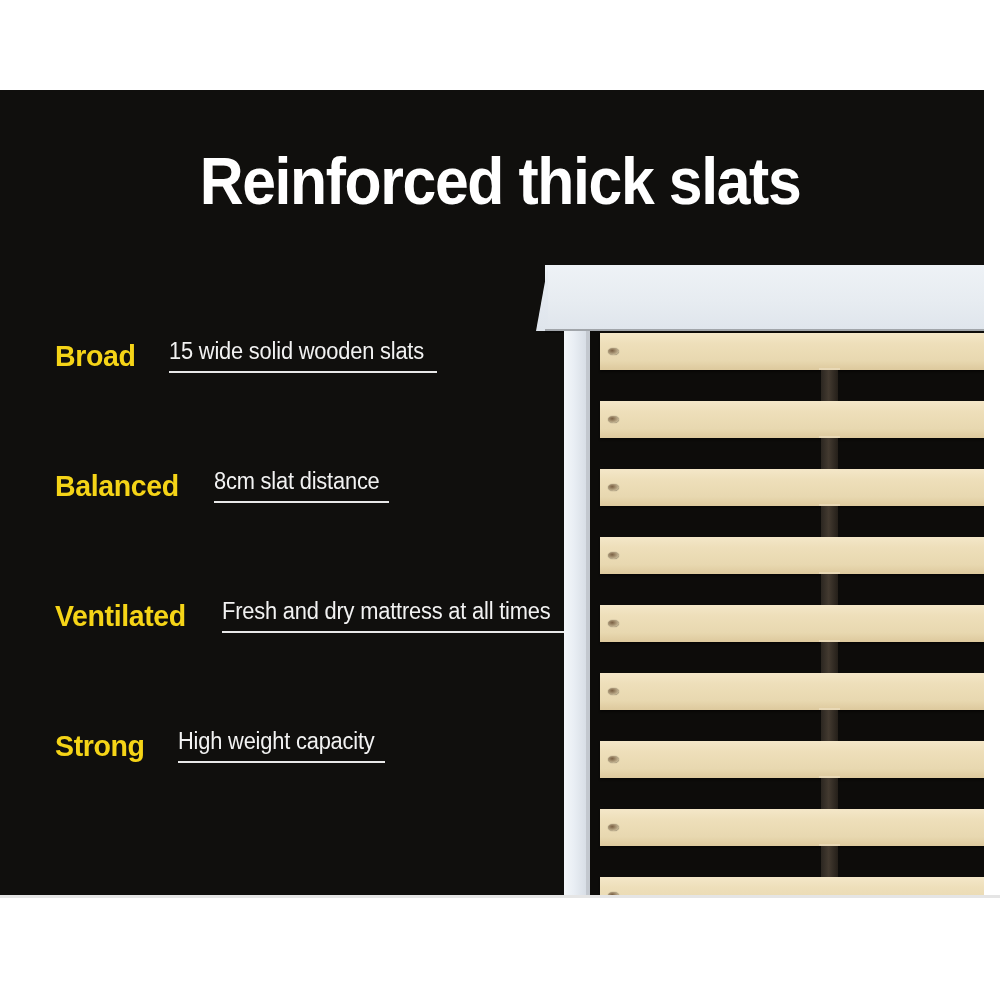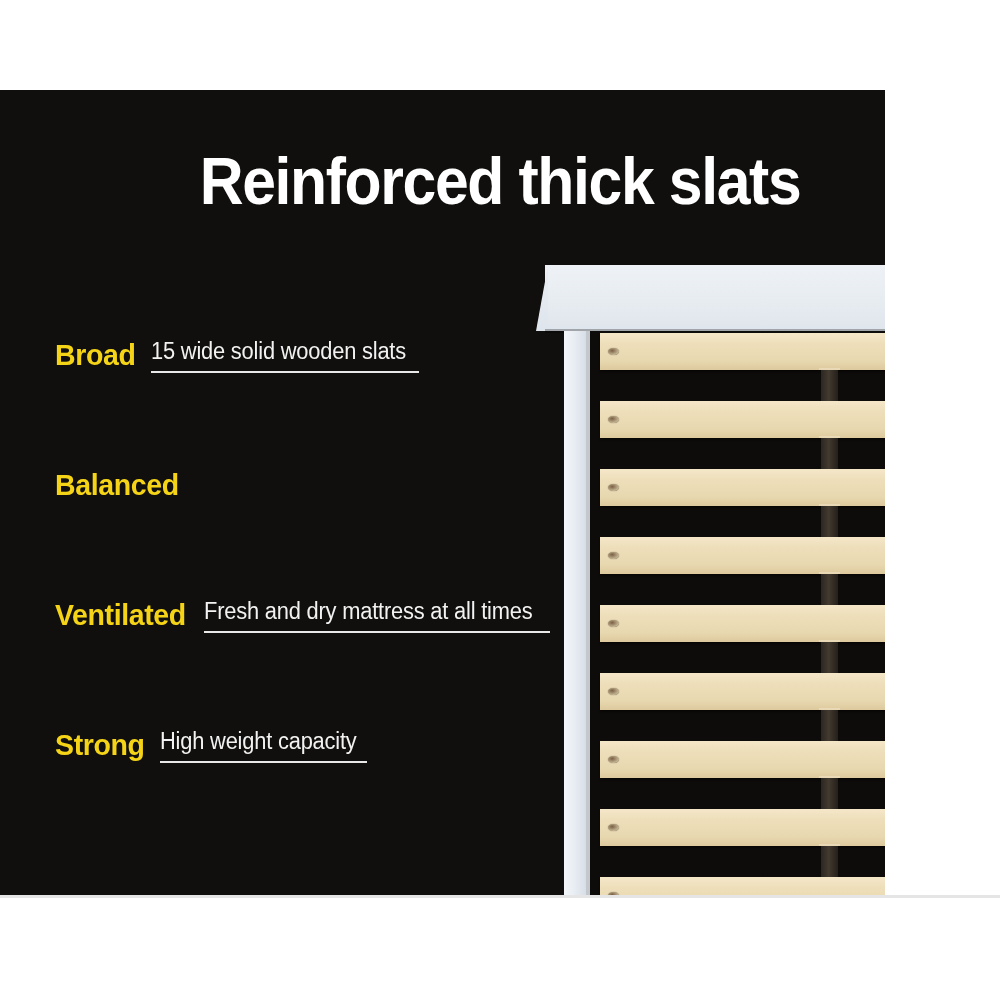--- a/index.html
+++ b/index.html
@@ -6,42 +6,42 @@
   body{
     width:1000px;height:1000px;
     background:#ffffff;
     font-family:"Liberation Sans","DejaVu Sans",sans-serif;
     overflow:hidden;
   }
   #stage{position:relative;width:1000px;height:1000px;background:#ffffff;overflow:hidden;}
 
   
   .panel{
-    position:absolute;left:0;top:90px;width:885px;height:805px;
+    position:absolute;left:0;top:90px;width:984px;height:805px;
     background:#100f0d;overflow:hidden;
   }
 
   
   .title{
     position:absolute;left:0;top:58px;width:1000px;
     text-align:center;
     color:#ffffff;
     font-size:66px;
     font-weight:bold;
     letter-spacing:-1.5px;
     transform:scaleX(0.92);
     transform-origin:center;
     white-space:nowrap;
     line-height:1;
   }
 
   
   .features{position:absolute;left:55px;top:248px;width:520px;}
   .feature{position:relative;height:130px;}
-  .frow{display:flex;align-items:center;}
+  .frow{display:flex;align-items:flex-end;gap:18px;}
   .flabel{
     color:#f5d417;
     font-weight:bold;
     font-size:30px;
     letter-spacing:-0.4px;
     white-space:nowrap;
     transform:scaleX(0.95);
     transform-origin:left center;
   }
   .fdesc-wrap{margin-left:11px;position:relative;}
@@ -140,20 +140,24 @@
           <span class="fdesc-wrap">
             <span class="fdesc">15 wide solid wooden slats</span>
             <span class="fline"></span>
           </span>
         </div>
       </div>
 
       <div class="feature">
         <div class="frow">
           <span class="flabel">Balanced</span>
+          <span class="fdesc-wrap">
+            <span class="fdesc">8cm slat distance</span>
+            <span class="fline"></span>
+          </span>
         </div>
       </div>
 
       <div class="feature">
         <div class="frow">
           <span class="flabel">Ventilated</span>
           <span class="fdesc-wrap">
             <span class="fdesc">Fresh and dry mattress at all times</span>
             <span class="fline"></span>
           </span>

